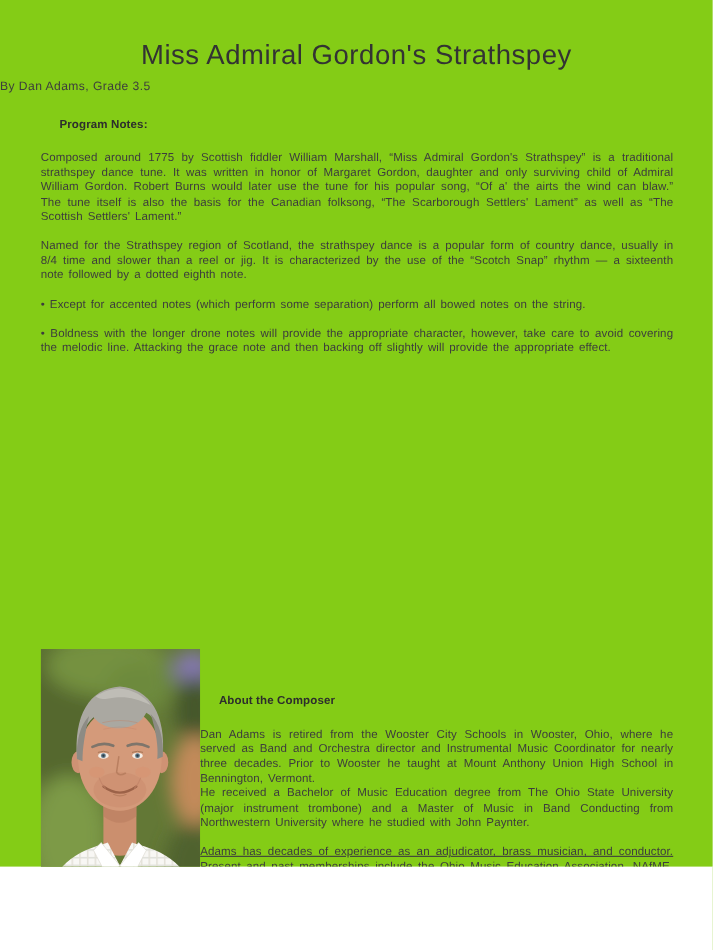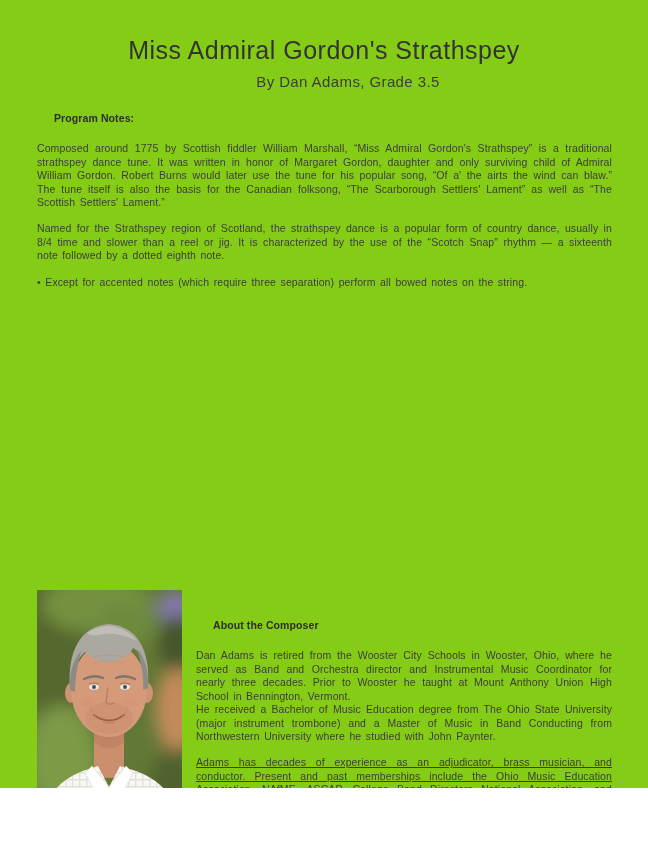--- a/index.html
+++ b/index.html
@@ -14,25 +14,24 @@
   .title{
     margin:36px 36px 0;
     text-align:center;
     font-size:25px;
     font-weight:400;
     color:#333333;
     letter-spacing:0.5px;
   }
   .subtitle{
     margin-top:8px;
-    text-align:center;
-    font-size:15px;
+    text-align:left;
+    font-size:11px;
     color:#3d3d3d;
     letter-spacing:0.4px;
-    padding-left:48px;
   }
   .main-col{margin:22px 36px 0 37px;}
   p{margin:0 0 13px;}
   .heading{
     font-weight:700;
     color:#2d2d2d;
     margin:17px;
     font-size:10.5px;
     line-height:13.4px;
     letter-spacing:0.1px;
@@ -40,21 +39,21 @@
   .body{
     font-size:10.5px;
     line-height:13.4px;
     word-spacing:1.5px;
     letter-spacing:0.1px;
   }
   .just{text-align:justify;}
   .composer{
     position:absolute;
     top:590px;left:37px;right:36px;
-    display:flex;gap:14px;align-items:center;
+    display:flex;align-items:flex-end;
   }
   .photo{
     width:145px;height:232px;flex:0 0 145px;
     overflow:hidden;line-height:0;
   }
   .composer-text{flex:1;}
   .composer-text .m0{margin:0;}
   .composer-text .spaced{margin:13px 0 0;text-decoration:underline;}
 </style>
 </head>
@@ -63,21 +62,22 @@
 <div class="page">
 
   <h1 class="title">Miss Admiral Gordon's Strathspey</h1>
   <div class="subtitle">By Dan Adams, Grade 3.5</div>
 
   <div class="main-col">
     <p class="heading">Program Notes:</p>
     <p class="body just">Composed around 1775 by Scottish fiddler William Marshall, “Miss Admiral Gordon's Strathspey” is a traditional strathspey dance tune. It was written in honor of Margaret Gordon, daughter and only surviving child of Admiral William Gordon. Robert Burns would later use the tune for his popular song, “Of a' the airts the wind can blaw.” The tune itself is also the basis for the Canadian folksong, “The Scarborough Settlers' Lament” as well as “The Scottish Settlers' Lament.”</p>
     <p class="body just">Named for the Strathspey region of Scotland, the strathspey dance is a popular form of country dance, usually in 8/4 time and slower than a reel or jig. It is characterized by the use of the “Scotch Snap” rhythm — a sixteenth note followed by a dotted eighth note.</p>
 
-    <p class="body just">• Except for accented notes (which require three separation) perform all bowed notes on the string.</p>
+    <p class="body just">• Except for accented notes (which perform some separation) perform all bowed notes on the string.</p>
+    <p class="body just">• Boldness with the longer drone notes will provide the appropriate character, however, take care to avoid covering the melodic line. Attacking the grace note and then backing off slightly will provide the appropriate effect.</p>
   </div>
 
   <div class="composer">
     <div class="photo">
       <svg width="145" height="232" viewBox="0 0 145 232" xmlns="http://www.w3.org/2000/svg">
         <defs>
           <filter id="bgblur" x="-30%" y="-30%" width="160%" height="160%">
             <feGaussianBlur stdDeviation="8"></feGaussianBlur>
           </filter>
           <pattern id="shirtcheck" width="7" height="7" patternUnits="userSpaceOnUse">

